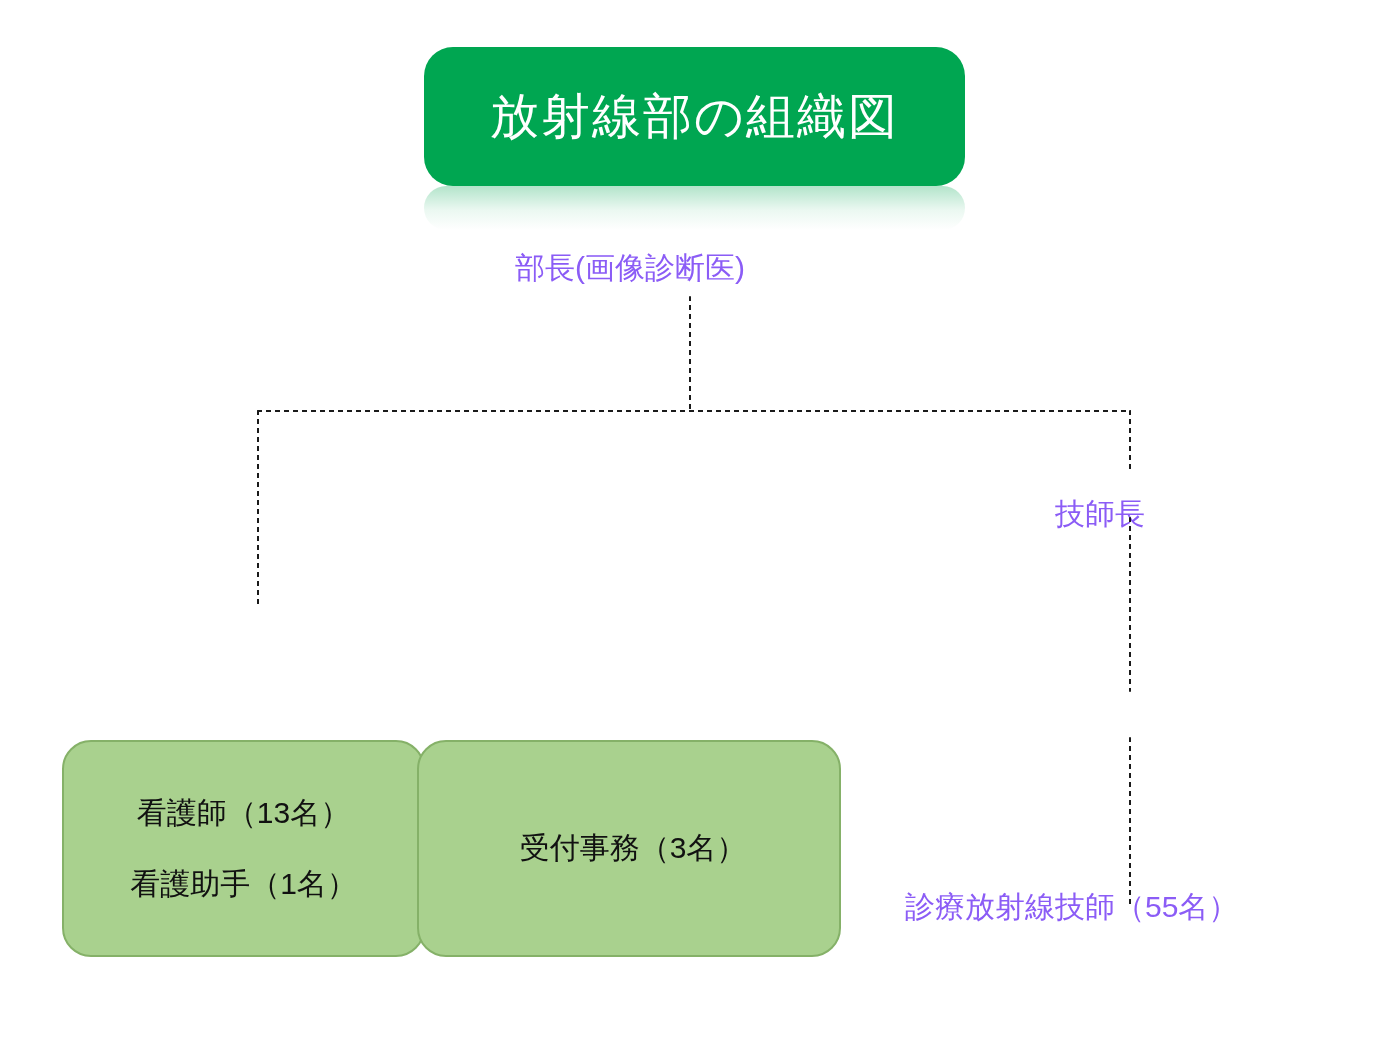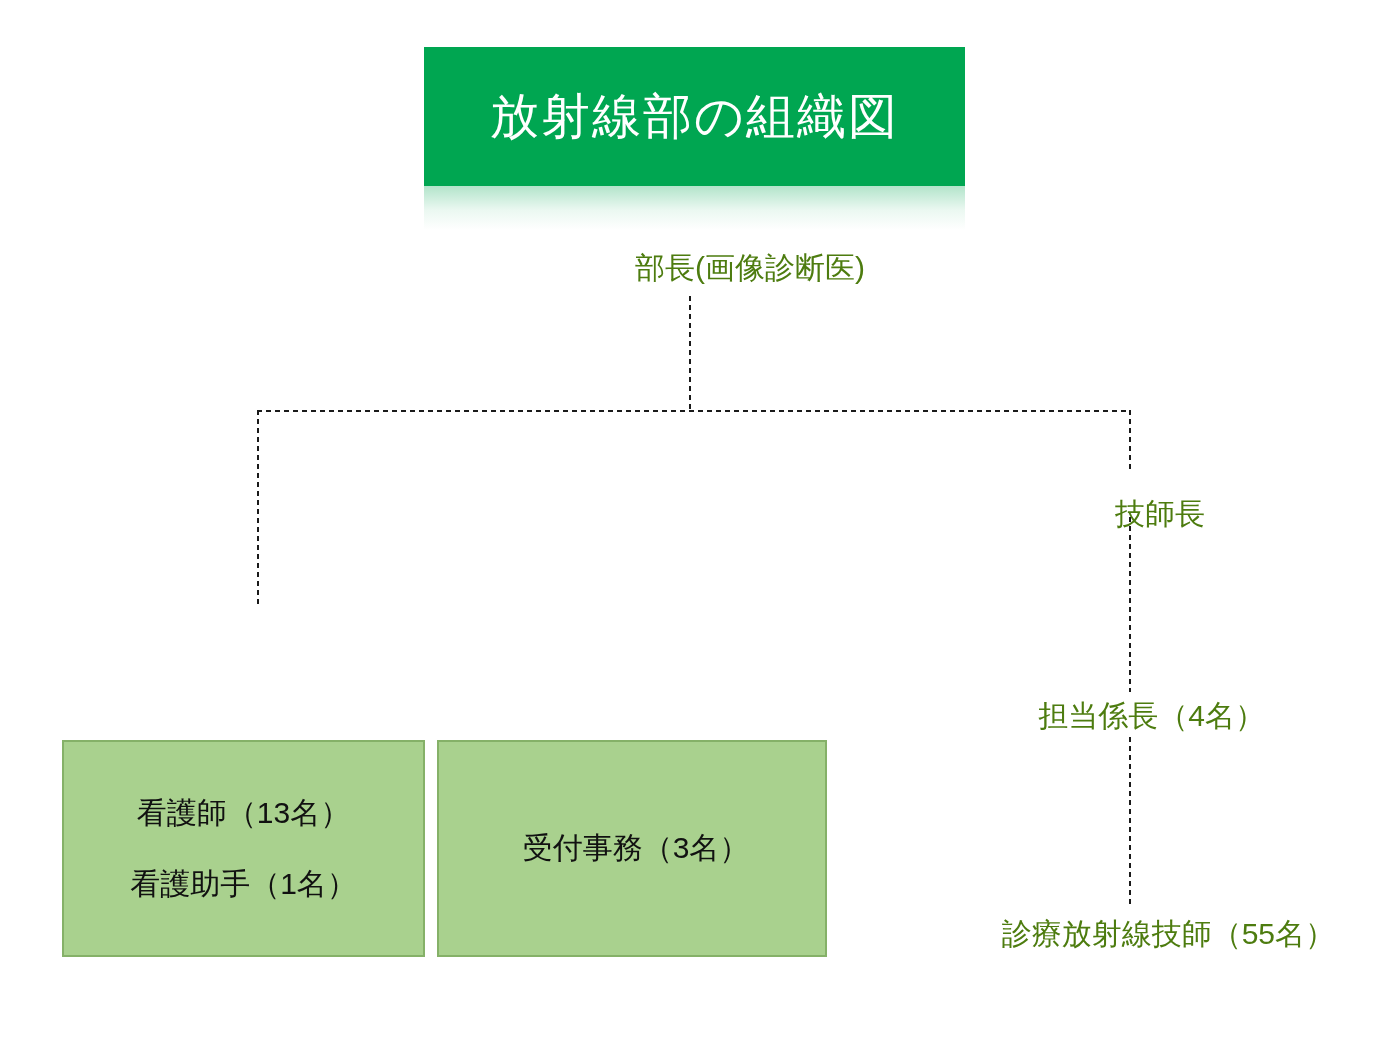--- a/index.html
+++ b/index.html
@@ -2,21 +2,21 @@
 <html style="--title-bg: #00a651; --title-text: #ffffff; --box-fill: #a9d18e; --box-border: #85b168; --connector: #1a1a1a;"><head>
 <meta charset="utf-8">
 <style>
   :root{
     --title-bg:#00a651;
     --title-text:#ffffff;
     --box-fill:#a9d18e;
     --box-border:#85b168;
     --connector:#1a1a1a;
   }
-  *{box-sizing:border-box;margin:0;padding:0;}
+  *{box-sizing:border-box;margin:0;padding:0;border-radius:29px;}
   body{
     background:#ffffff;
     font-family:"Liberation Sans","DejaVu Sans",sans-serif;
   }
   .canvas{
     position:relative;
     width:1388px;
     height:1041px;
     background:#ffffff;
     overflow:hidden;
@@ -35,22 +35,22 @@
   }
   .title-reflection{
     position:absolute;
     left:424px; top:186px;
     width:541px; height:44px;
     background:linear-gradient(to bottom, rgba(0,166,81,0.30), rgba(0,166,81,0.08) 55%, rgba(255,255,255,0));
   }
   .node-label{
     position:absolute;
     font-size:30px;
-    color:#4d7c0f;
-    text-align:right;
+    color:#8b5cf6;
+    text-align:left;
     white-space:nowrap;
   }
   .vline{
     position:absolute;
     width:2px;
     background-image:repeating-linear-gradient(to bottom, var(--connector) 0 5px, transparent 5px 9px);
   }
   .hline{
     position:absolute;
     height:2px;
@@ -65,21 +65,21 @@
     display:flex;
     flex-direction:column;
     align-items:center;
     justify-content:center;
     gap:30px;
     font-size:30px;
     color:#111;
   }
   .group-box .box-line{white-space:nowrap;}
   .box-nursing{left:62px;width:363px;}
-  .box-clerical{left:437px;width:390px;padding-left:8px;}
+  .box-clerical{left:417px;width:424px;padding-left:8px;}
 </style>
 </head>
 <body>
 
 <div class="canvas">
 
   <div class="title-box">
     <span>放射線部の組織図</span>
   </div>
   <div class="title-reflection"></div>
@@ -92,25 +92,24 @@
 
   <div class="vline" style="left:257px;top:410px;height:197px;"></div>
 
 
   <div class="vline" style="left:1129px;top:410px;height:62px;"></div>
 
   <div class="node-label" style="left:1055px;top:494px;width:150px;">技師長</div>
 
   <div class="vline" style="left:1129px;top:517px;height:175px;"></div>
 
-  <div class="node-label" style="left:995px;top:696px;width:270px;">担当係長（4名）</div>
 
   <div class="vline" style="left:1129px;top:737px;height:170px;"></div>
 
-  <div class="node-label" style="left:905px;top:914px;width:430px;">診療放射線技師（55名）</div>
+  <div class="node-label" style="left:905px;top:887px;width:430px;">診療放射線技師（55名）</div>
 
   <div class="group-box box-nursing">
     <div class="box-line">看護師（13名）</div>
     <div class="box-line">看護助手（1名）</div>
   </div>
 
   <div class="group-box box-clerical">
     <div class="box-line">受付事務（3名）</div>
   </div>
 

